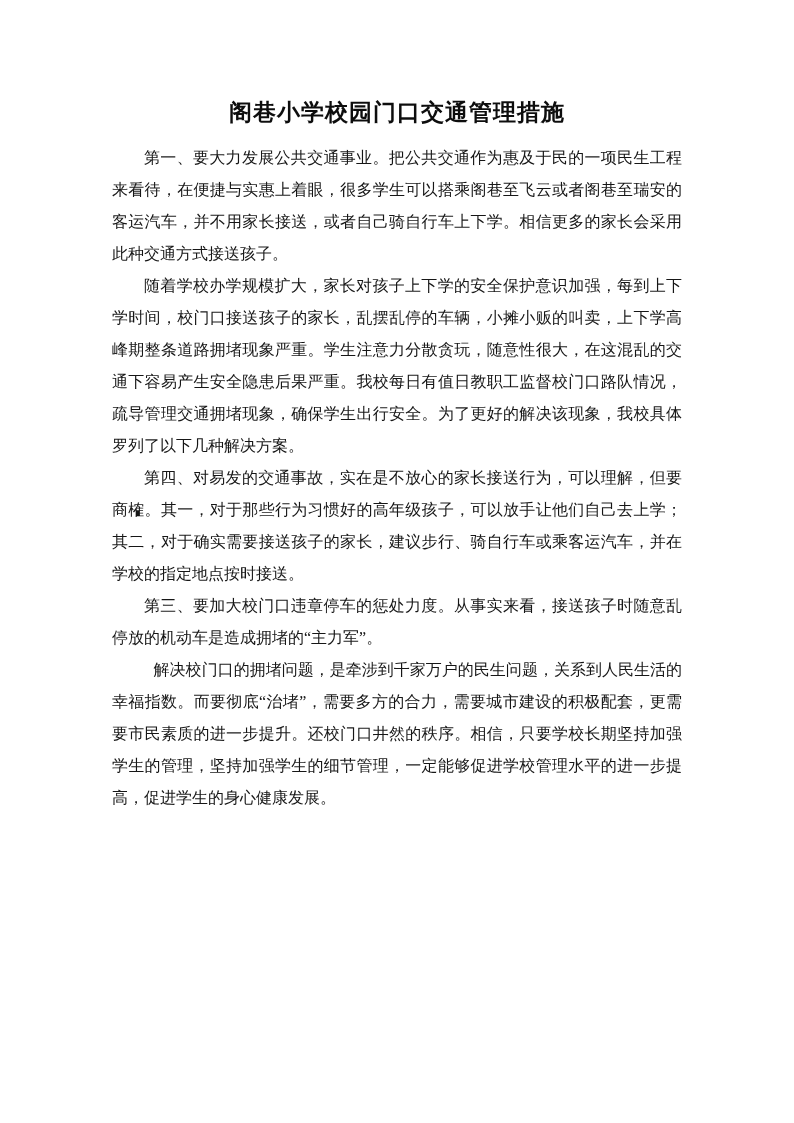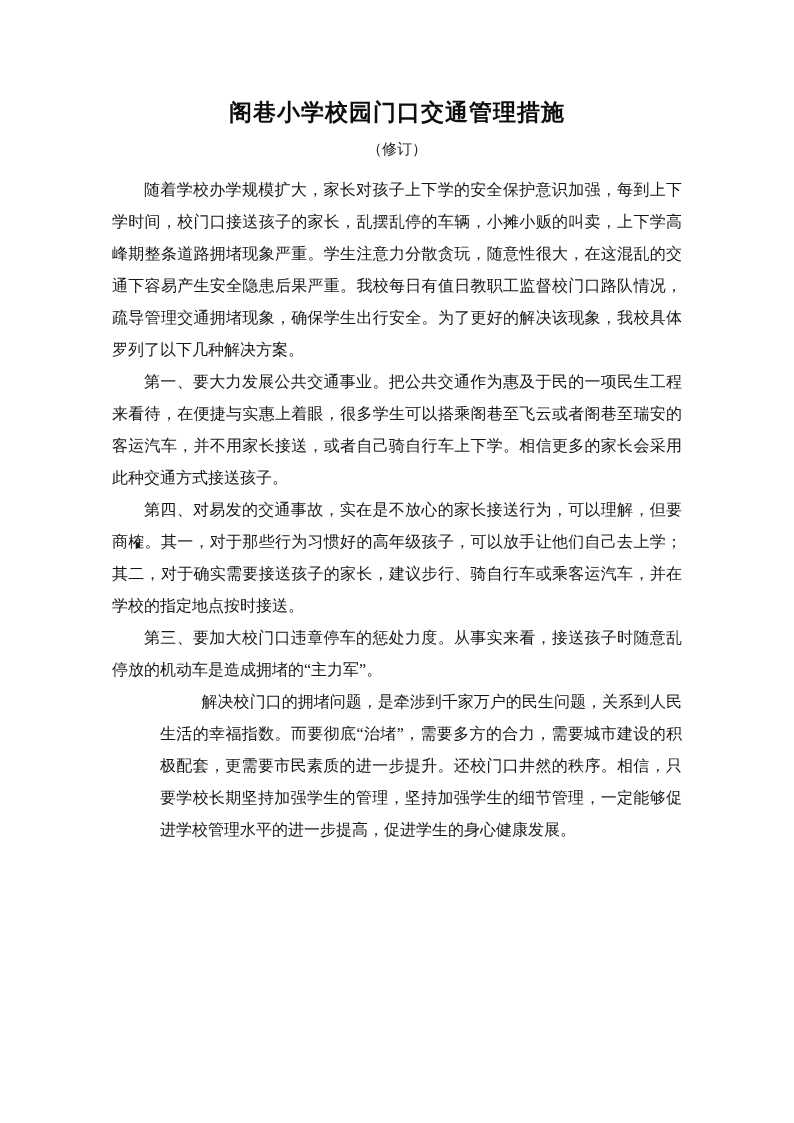--- a/index.html
+++ b/index.html
@@ -46,31 +46,29 @@
     margin: 0;
     font-size: 16px;
     line-height: 32px;
     text-align: justify;
     text-justify: inter-ideograph;
     text-indent: 2em;
     color: #161616;
   }
   .doc-body p.deep-indent {
     text-indent: 2.6em;
-    margin-left: 48px;
   }
 </style>
 </head>
 <body>
 
 <div class="page">
   <div class="content">
     <h1 class="doc-title">阁巷小学校园门口交通管理措施</h1>
-    <p class="doc-subtitle">（修订）</p>
     <div class="doc-body">
+      <p>第一、要大力发展公共交通事业。把公共交通作为惠及于民的一项民生工程来看待，在便捷与实惠上着眼，很多学生可以搭乘阁巷至飞云或者阁巷至瑞安的客运汽车，并不用家长接送，或者自己骑自行车上下学。相信更多的家长会采用此种交通方式接送孩子。</p>
       <p>随着学校办学规模扩大，家长对孩子上下学的安全保护意识加强，每到上下学时间，校门口接送孩子的家长，乱摆乱停的车辆，小摊小贩的叫卖，上下学高峰期整条道路拥堵现象严重。学生注意力分散贪玩，随意性很大，在这混乱的交通下容易产生安全隐患后果严重。我校每日有值日教职工监督校门口路队情况，疏导管理交通拥堵现象，确保学生出行安全。为了更好的解决该现象，我校具体罗列了以下几种解决方案。</p>
-      <p>第一、要大力发展公共交通事业。把公共交通作为惠及于民的一项民生工程来看待，在便捷与实惠上着眼，很多学生可以搭乘阁巷至飞云或者阁巷至瑞安的客运汽车，并不用家长接送，或者自己骑自行车上下学。相信更多的家长会采用此种交通方式接送孩子。</p>
       <p>第四、对易发的交通事故，实在是不放心的家长接送行为，可以理解，但要商榷。其一，对于那些行为习惯好的高年级孩子，可以放手让他们自己去上学；其二，对于确实需要接送孩子的家长，建议步行、骑自行车或乘客运汽车，并在学校的指定地点按时接送。</p>
       <p>第三、要加大校门口违章停车的惩处力度。从事实来看，接送孩子时随意乱停放的机动车是造成拥堵的“主力军”。</p>
       <p class="deep-indent">解决校门口的拥堵问题，是牵涉到千家万户的民生问题，关系到人民生活的幸福指数。而要彻底“治堵”，需要多方的合力，需要城市建设的积极配套，更需要市民素质的进一步提升。还校门口井然的秩序。相信，只要学校长期坚持加强学生的管理，坚持加强学生的细节管理，一定能够促进学校管理水平的进一步提高，促进学生的身心健康发展。</p>
     </div>
   </div>
 </div>
 
 </body></html>

